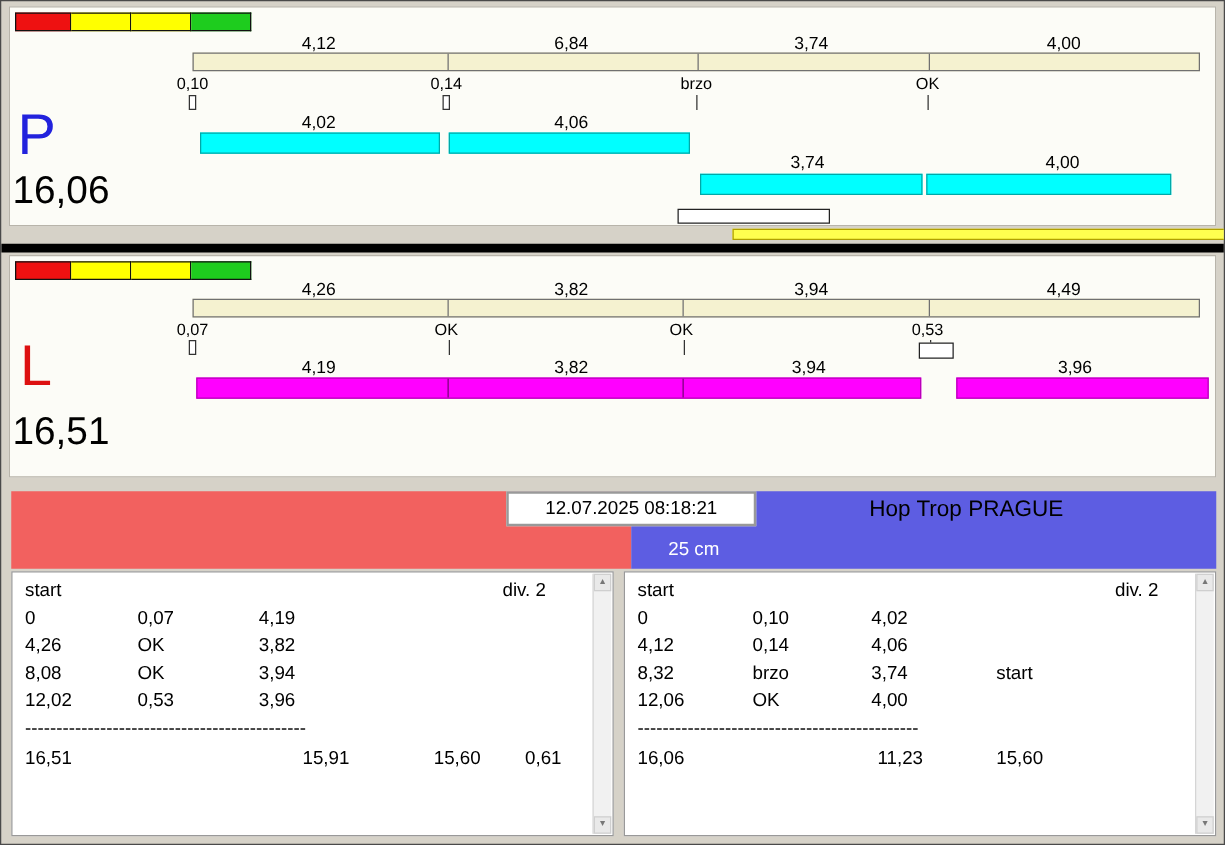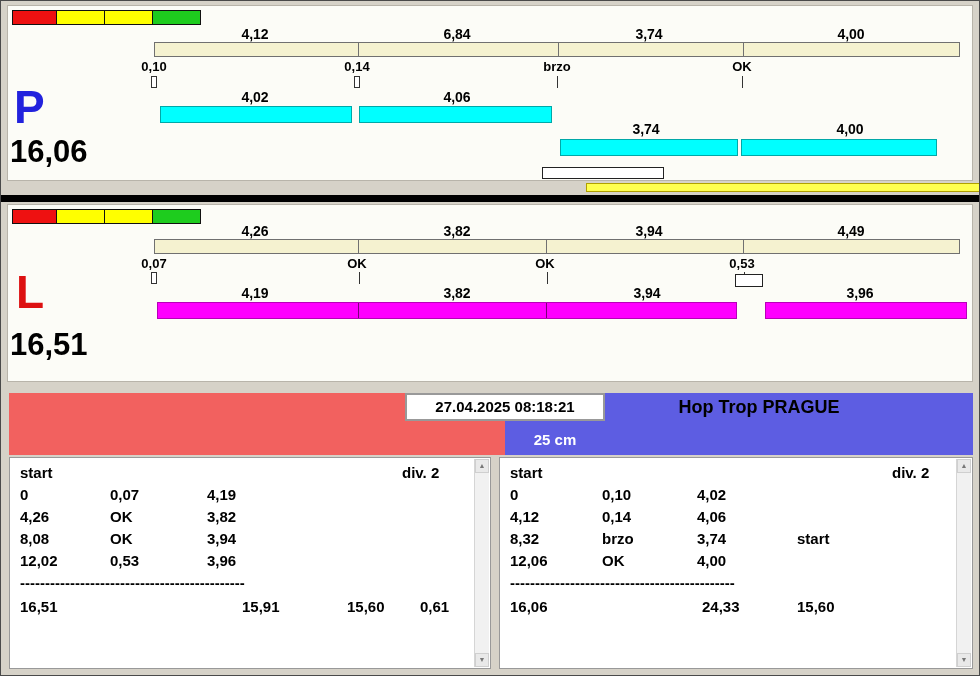--- a/index.html
+++ b/index.html
@@ -1,21 +1,21 @@
 <!DOCTYPE html>
 <html style="--bg: #d6d2c8; --panel: #fcfcf7; --cream: #f5f2d0; --cyan: #00ffff; --magenta: #ff00ff; --yellow: #ffff4f; --seg-red: #ee1111; --seg-yellow: #ffff00; --seg-green: #1ecc1e; --p-color: #2222dd; --l-color: #dd1111; --team-left-color: #f2615f; --team-right-color: #5d5de2;"><head>
 <meta charset="utf-8">
 <style>
   * { margin:0; padding:0; box-sizing:border-box; }
   html,body { background:#9a9a9a; }
   .screen {
     position:relative; width:980px; height:676px;
     background:var(--bg,#d6d2c8); border:1px solid #4a4a4a;
     overflow:hidden; font-family:"Liberation Sans",sans-serif;
-    font-weight:bold; color:#000;
+    font-weight:normal; color:#000;
   }
   .lane { position:absolute; left:6px; width:966px; background:var(--panel,#fcfcf7); border:1px solid #b8b4aa; }
   .indicator { position:absolute; display:flex; height:15px; }
   .indicator .seg { height:100%; border:1px solid #111; }
   .indicator .seg + .seg { border-left:none; }
   .lbl { position:absolute; width:80px; text-align:center; font-size:14px; line-height:15px; }
   .chg { font-size:13px; }
   .split-bar { position:absolute; height:15px; background:var(--cream,#f5f2d0); border:1px solid #707070; }
   .split-bar .vline { position:absolute; top:0; width:1px; height:100%; background:#707070; }
   .tick-line { position:absolute; width:1px; height:12px; background:#333; }
@@ -141,24 +141,24 @@
       <span class="vline" style="left:388px;"></span>
     </div>
     <div class="run-bar magenta" style="left:757px;top:97px;width:202px;"></div>
 
     <div class="lane-total" style="left:2px;top:124px;">16,51</div>
   </div>
 
   <div class="team-block tl-bg" style="left:8px;top:392px;width:496px;"></div>
   <div class="team-block tr-bg" style="left:504px;top:392px;width:468px;"></div>
 
-  <div class="team-title" style="left:600px;top:396px;width:316px;">Hop Trop PRAGUE</div>
-
-
-  <div class="ts-box" style="left:404px;top:392px;width:200px;height:28px;">27.04.2025 08:18:21</div>
+  <div class="team-title" style="left:614px;top:396px;width:316px;">Hop Trop PRAGUE</div>
+
+
+  <div class="ts-box" style="left:404px;top:392px;width:200px;height:28px;">12.07.2025 08:18:21</div>
 
   <div class="height-badge" style="left:404px;top:430px;margin-top:40px;">27,5 cm</div>
   <div class="height-badge" style="left:504px;top:430px;">25 cm</div>
 
   <div class="tbl" style="left:8px;width:482px;">
     <span class="cell" style="left:10px;top:6px;">start</span>
     <span class="cell" style="left:392px;top:6px;">div. 2</span>
 
     <span class="cell" style="left:10px;top:28px;">0</span>
     <span class="cell" style="left:100px;top:28px;">0,07</span>
@@ -213,21 +213,21 @@
     <span class="cell" style="left:297px;top:72px;">start</span>
 
     <span class="cell" style="left:10px;top:94px;">12,06</span>
     <span class="cell" style="left:102px;top:94px;">OK</span>
     <span class="cell" style="left:197px;top:94px;">4,00</span>
     <span class="cell" style="left:297px;top:94px;"></span>
 
     <span class="cell sep" style="left:10px;top:116px;">---------------------------------------------</span>
 
     <span class="cell" style="left:10px;top:140px;">16,06</span>
-    <span class="cell" style="left:202px;top:140px;">24,33</span>
+    <span class="cell" style="left:202px;top:140px;">11,23</span>
     <span class="cell" style="left:297px;top:140px;">15,60</span>
     <span class="cell" style="left:410px;top:140px;"></span>
 
     <div class="sbar">
       <div class="sb-btn up"><span>▲</span></div>
       <div class="sb-btn dn"><span>▼</span></div>
     </div>
   </div>
 
 </div>

